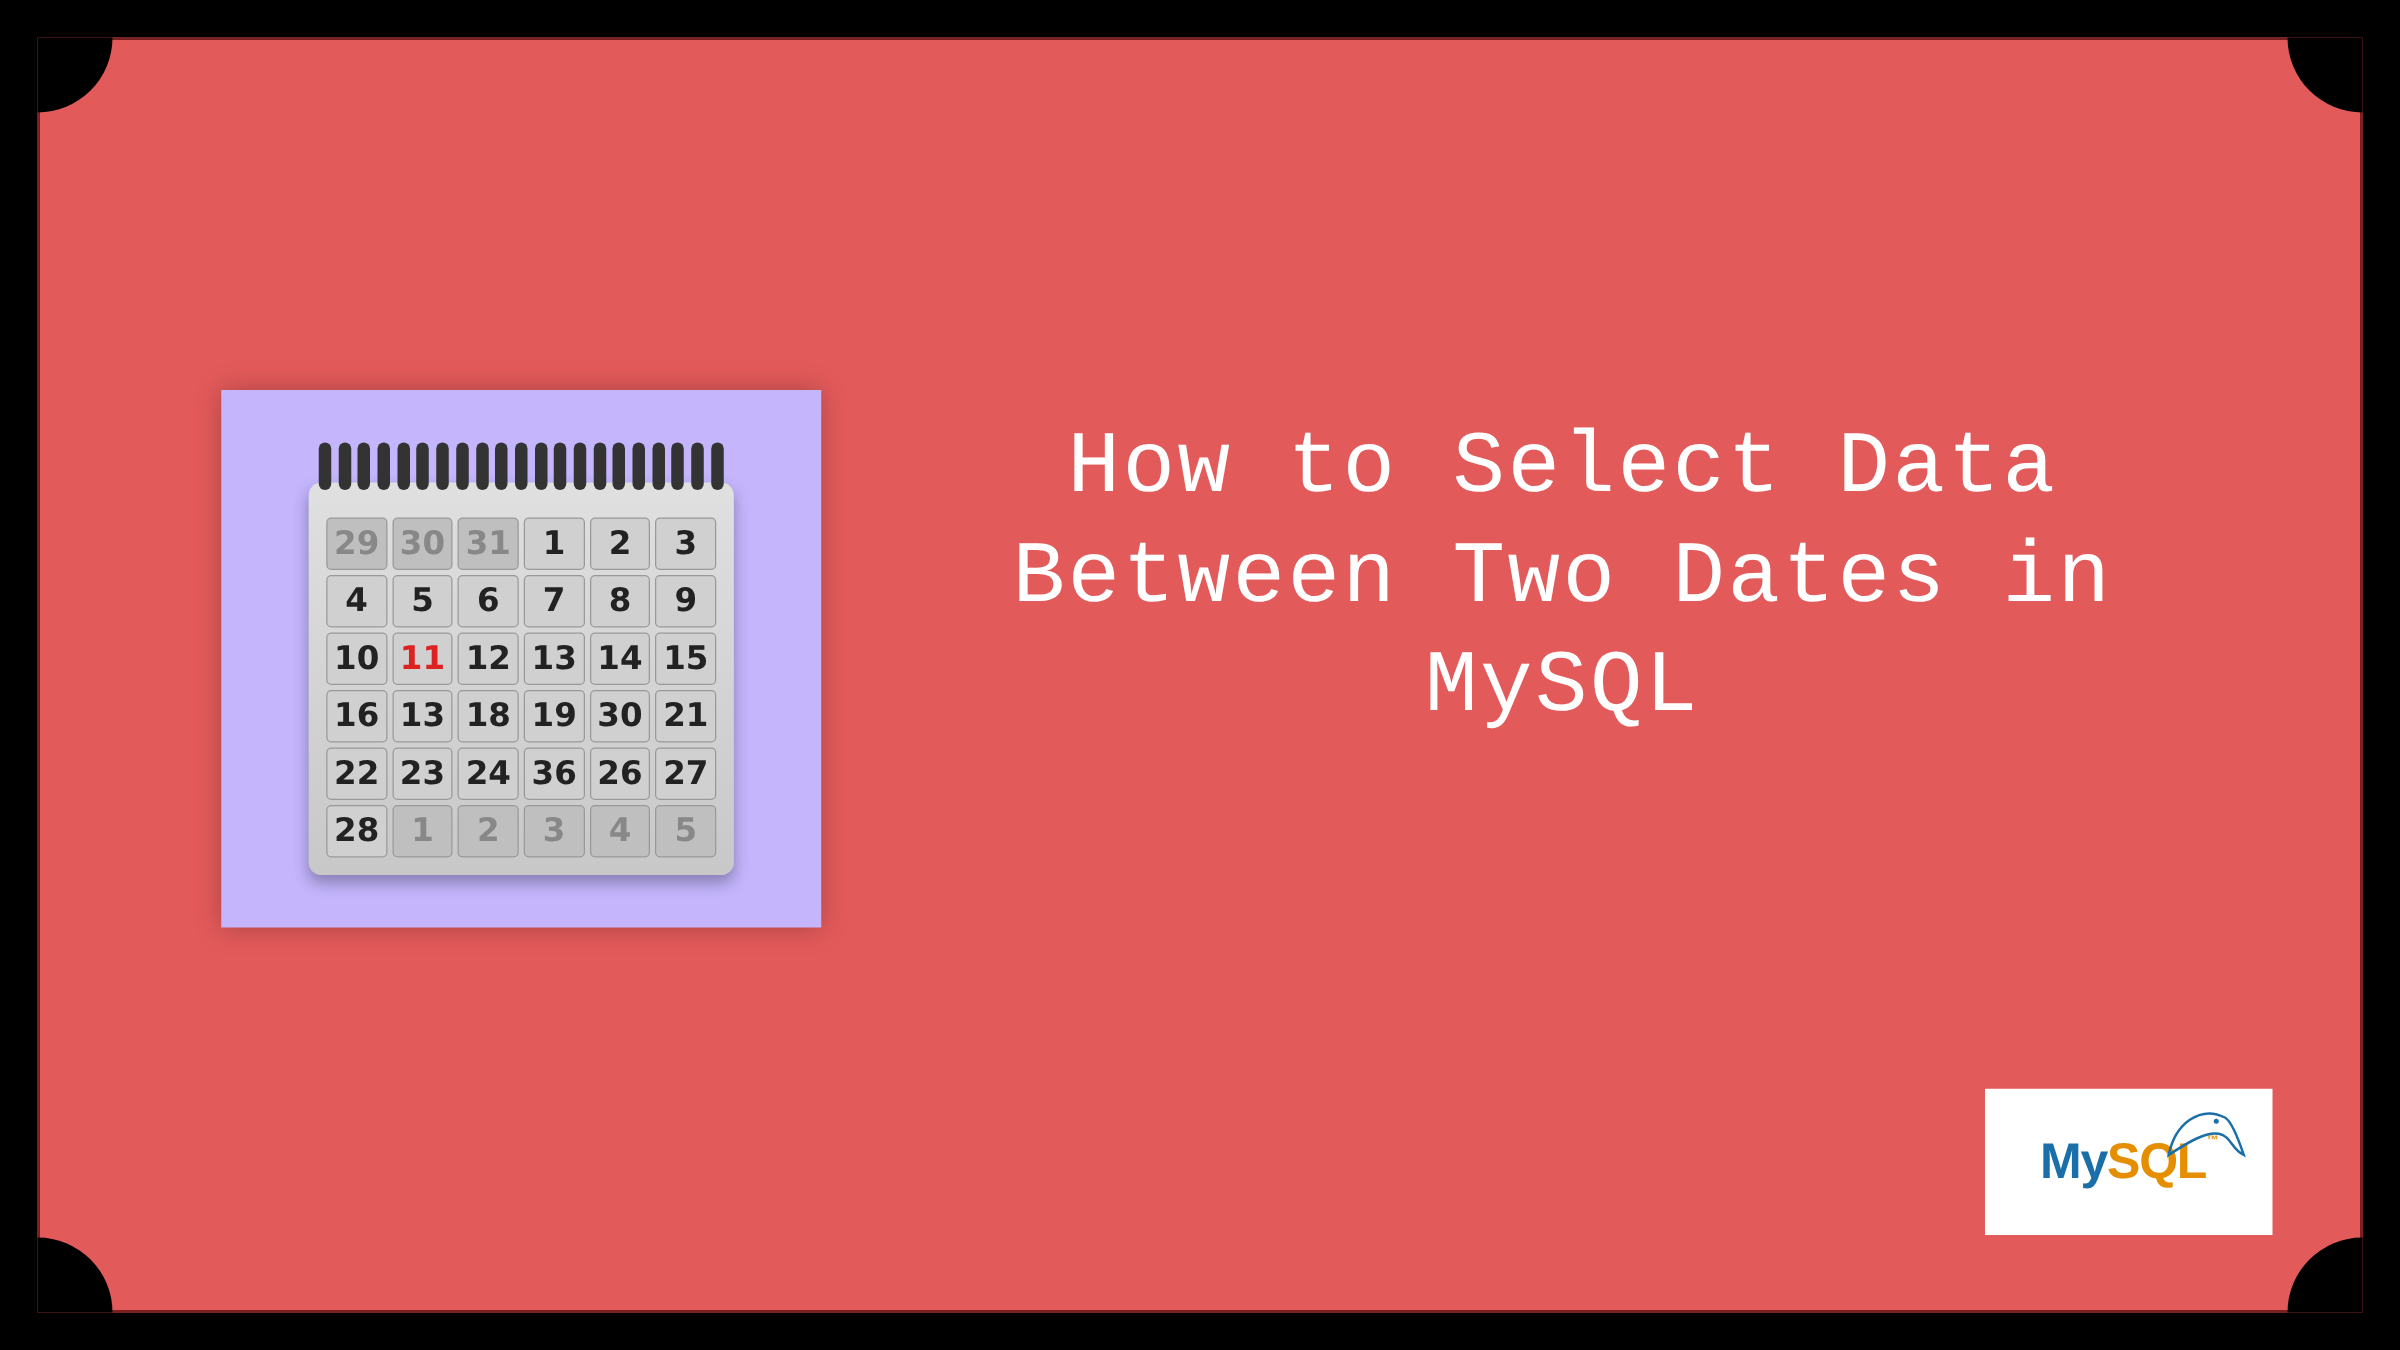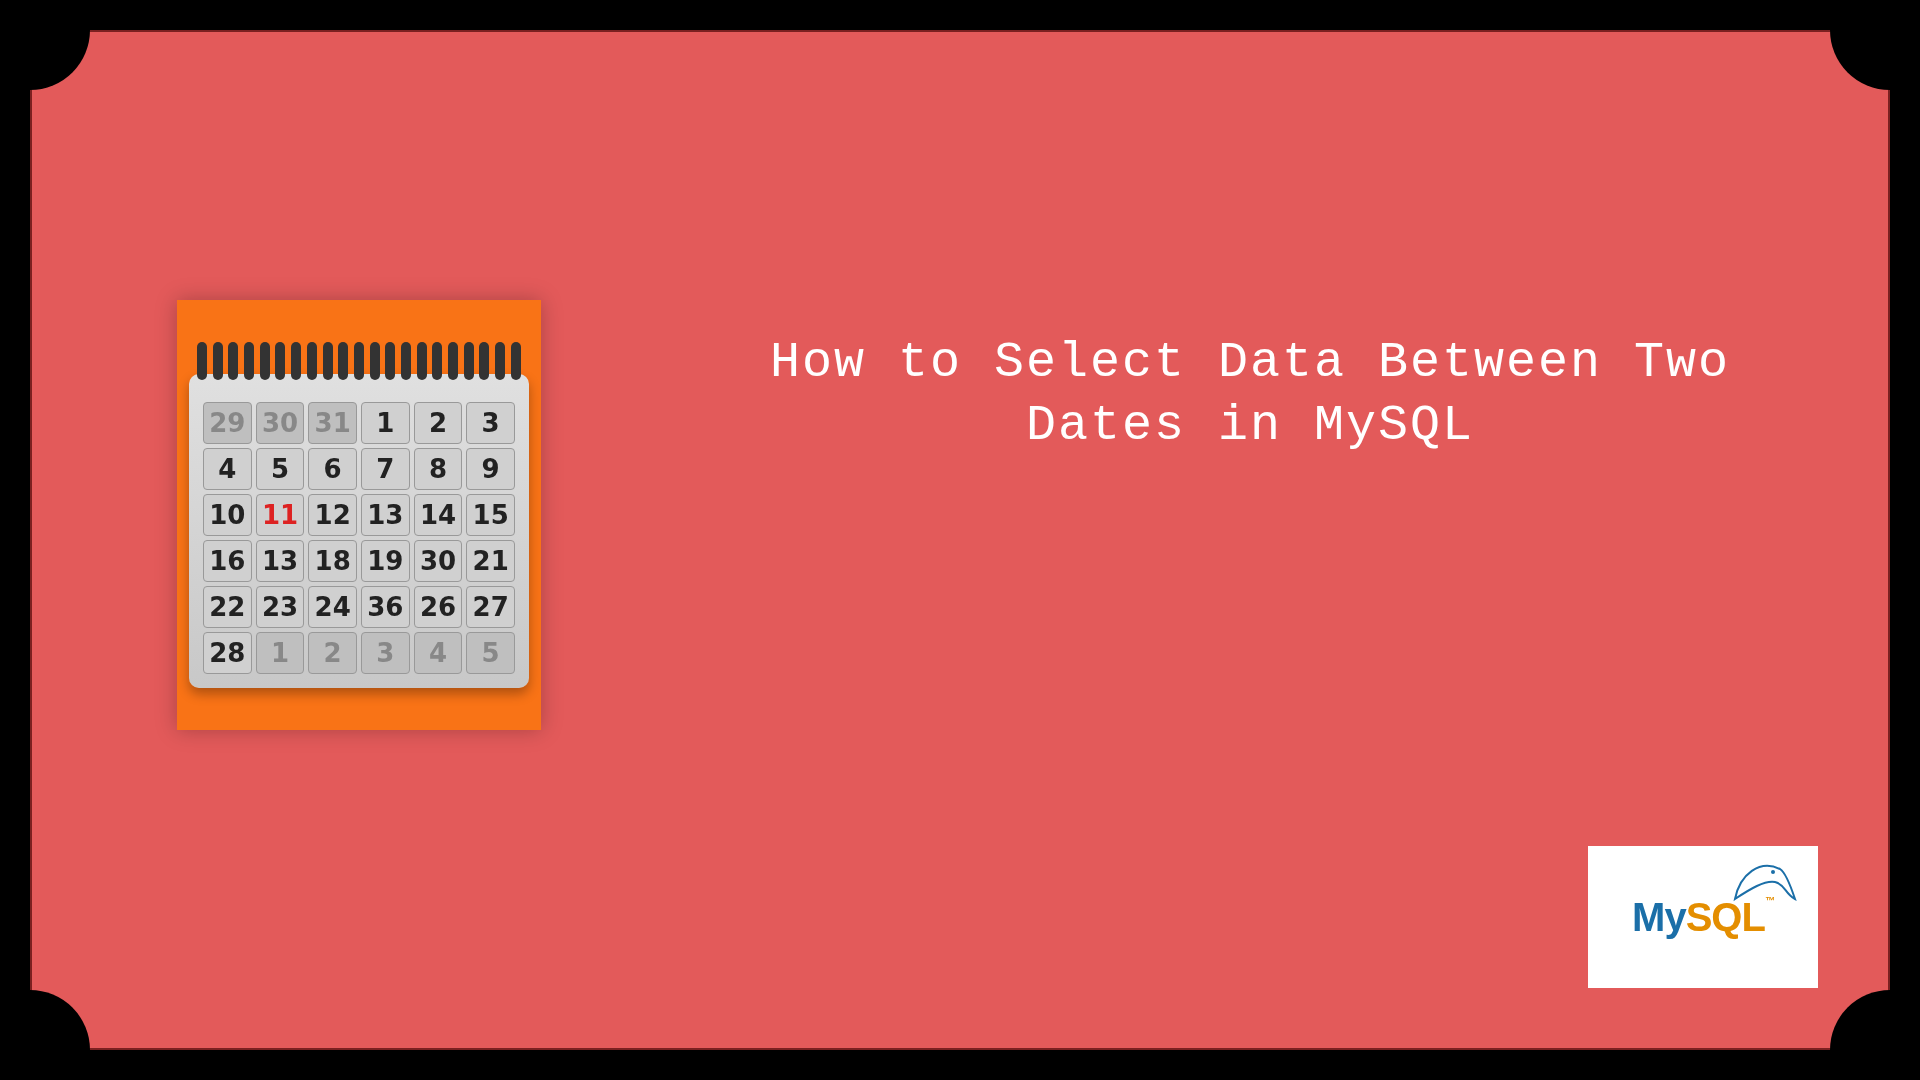--- a/index.html
+++ b/index.html
@@ -35,24 +35,24 @@
     position: absolute;
     inset: 0;
     display: flex;
     align-items: center;
   }
 
   
   .cal-wrap {
     position: absolute;
     left: 145px;
-    top: 268px;
-    width: 364px;
+    top: 280px;
+    width: 480px;
     height: 430px;
-    background: #f97316;
+    background: #c4b5fd;
     display: flex;
     align-items: center;
     justify-content: center;
     box-shadow: 0 0 20px rgba(0,0,0,0.25);
   }
   .cal {
     width: 340px;
   }
   .rings {
     display: flex;
@@ -91,34 +91,34 @@
   .cell.dim { color: #888; background:#bfbfbf; }
   .cell.today { color: #d22; }
 
   
   .title {
     position: absolute;
     left: 700px;
     right: 120px;
     top: 300px;
     font-family: "Courier New", Courier, monospace;
-    font-size: 50px;
+    font-size: 70px;
     line-height: 1.25;
     color: #fff;
     text-align: center;
     letter-spacing: 2px;
   }
 
   
   .badge {
     position: absolute;
     right: 70px;
     bottom: 60px;
     width: 230px;
-    height: 142px;
+    height: 117px;
     background: #fff;
     display: flex;
     align-items: center;
     justify-content: center;
   }
   .mysql {
     font-family: Arial, Helvetica, sans-serif;
     font-size: 40px;
     font-weight: 700;
     letter-spacing: -1px;

